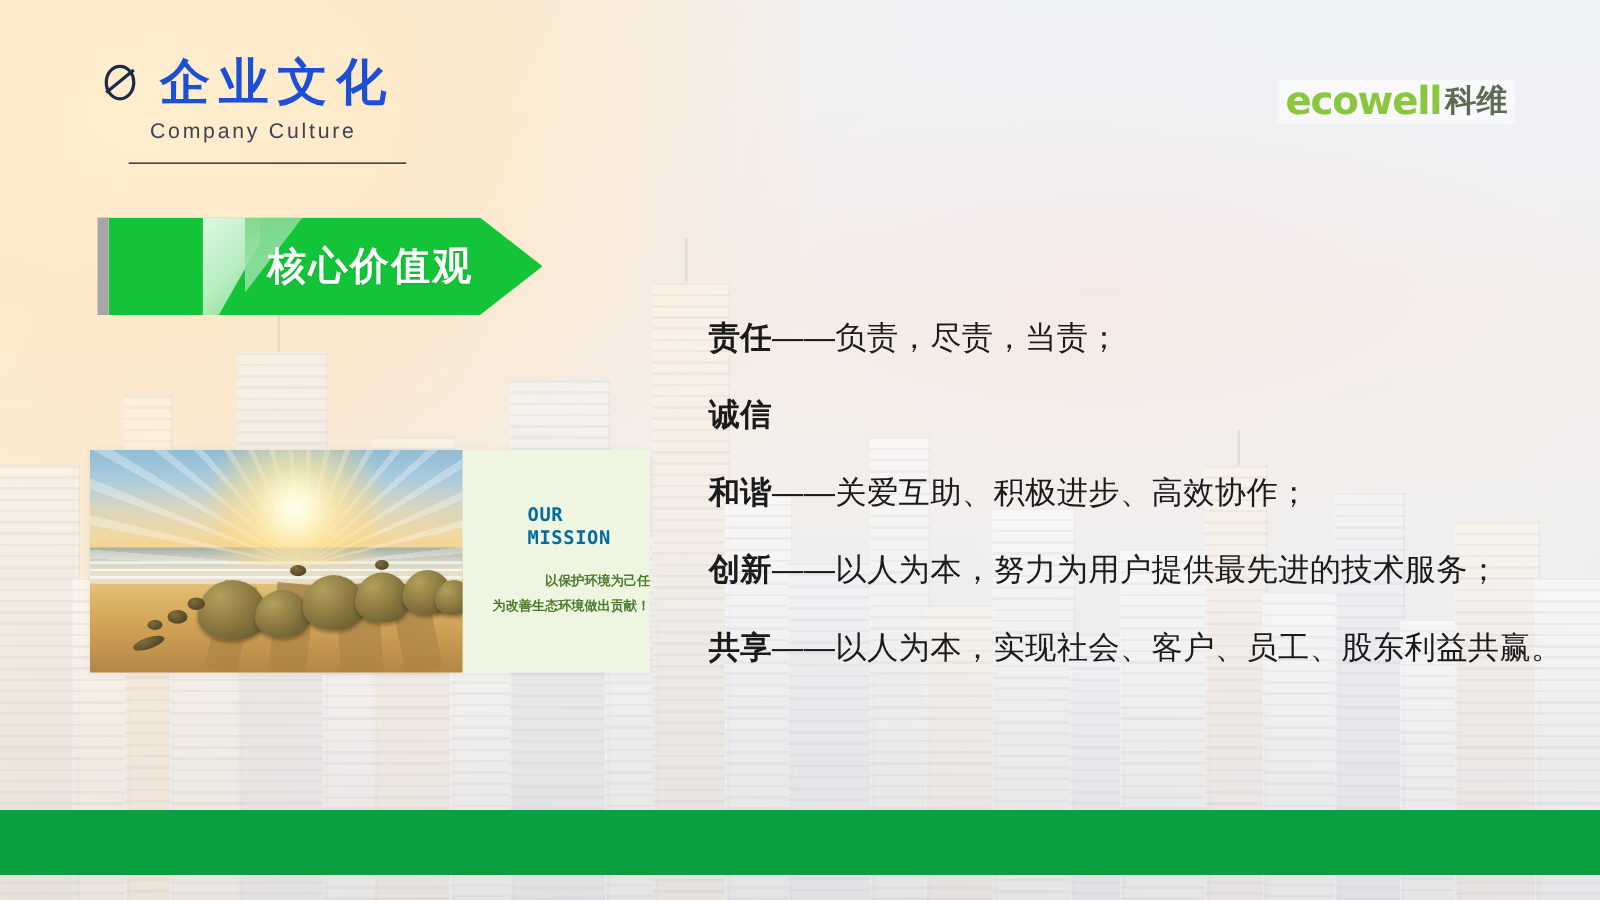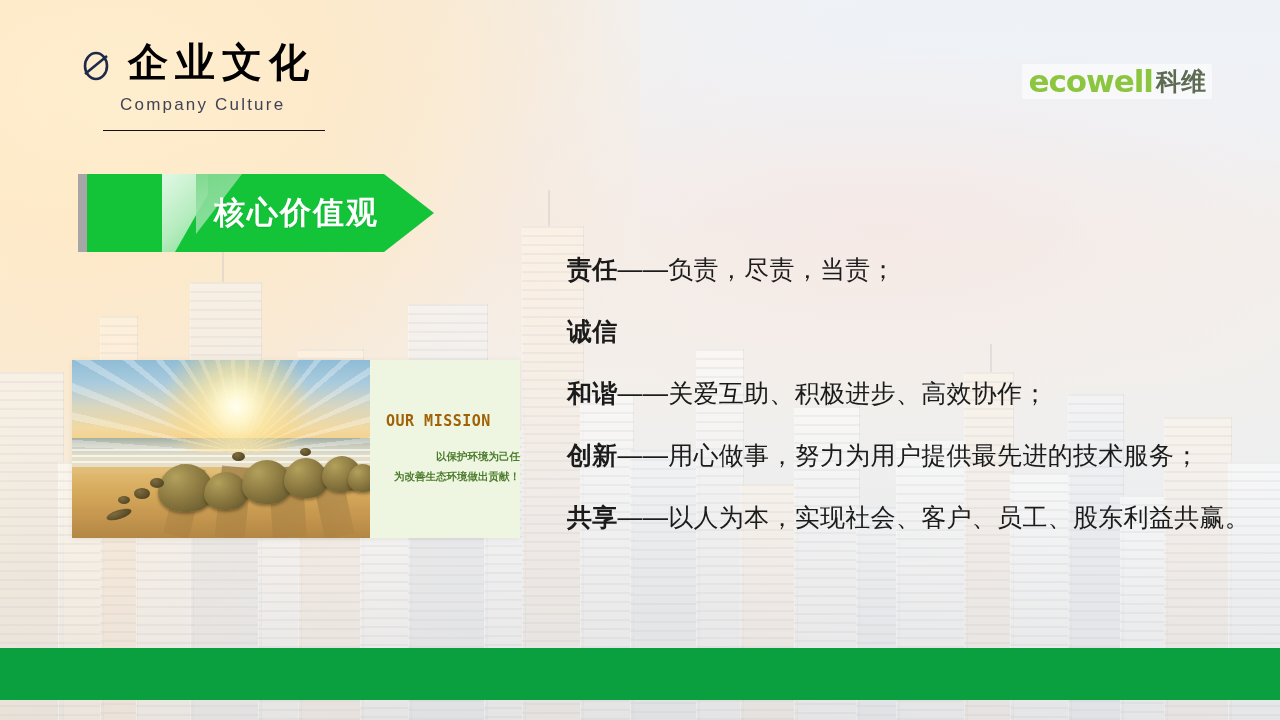--- a/index.html
+++ b/index.html
@@ -60,22 +60,22 @@
       rgba(213,216,222,0.55) 100%);}
   .bld::after{content:"";position:absolute;inset:0;
     background:repeating-linear-gradient(180deg,
       rgba(175,178,184,0.22) 0 2px, rgba(255,255,255,0) 2px 9px);}
   .spire{position:absolute;width:2px;background:rgba(190,190,196,.55);}
 
   
   .header{position:absolute;left:78px;top:46px;}
   .head-row{display:flex;align-items:center;gap:14px;}
   .slash-icon{width:36px;height:36px;flex:0 0 auto;}
-  .head-title{font-size:40px;font-weight:700;color:#000000;letter-spacing:7px;
-    line-height:1;font-family:Liberation Mono, monospace;}
+  .head-title{font-size:40px;font-weight:700;color:#1d4ed8;letter-spacing:7px;
+    line-height:1;font-family:Liberation Serif, serif;}
   .head-sub{margin-top:9px;margin-left:42px;font-size:17px;color:#3f4354;
     letter-spacing:2.2px;font-weight:500;}
   .head-rule{position:absolute;left:25px;top:84px;width:222px;height:0;
     border-top:1.5px solid #111;}
 
   
   .logo{position:absolute;right:68px;top:64px;display:flex;align-items:center;
     background:rgba(255,255,255,0.55);padding:2px 6px;border-radius:2px;}
   .logo-en{font-size:31px;font-weight:800;color:#8cc63e;letter-spacing:-1px;
     font-family:"DejaVu Sans","Liberation Sans",sans-serif;line-height:1;}
@@ -132,22 +132,22 @@
     transform-origin:top center;}
   .boulder{position:absolute;border-radius:50% 50% 46% 46%/60% 60% 40% 40%;
     background:radial-gradient(ellipse at 32% 28%,
       #b2a05c 0%, #8d7b42 45%, #5d5128 100%);
     box-shadow:0 2px 3px rgba(60,44,18,.45);}
   .pebble{position:absolute;border-radius:50%;
     background:radial-gradient(ellipse at 35% 30%, #7d6c3e, #463a1c);}
   .mission-panel{width:150px;height:178px;background:#eef6e2;
     display:flex;flex-direction:column;justify-content:center;
     padding-left:16px;box-sizing:border-box;}
-  .mission-title{font-size:15px;font-weight:800;color:#a16207;letter-spacing:.5px;
-    font-family:"DejaVu Sans Mono","Liberation Mono",monospace;margin-bottom:16px;}
+  .mission-title{font-size:15px;font-weight:800;color:#0369a1;letter-spacing:.5px;
+    font-family:"DejaVu Sans Mono","Liberation Mono",monospace;margin-bottom:16px;margin-left:36px;}
   .mission-line{font-size:10.5px;color:#4a7a2a;line-height:1.95;font-weight:600;text-align:right;}
 
   
   .values{position:absolute;left:567px;top:238px;}
   .value-line{height:62px;display:flex;align-items:center;
     font-size:25px;color:#1b1b1b;white-space:nowrap;letter-spacing:.3px;}
   .value-term{font-weight:700;}
   .value-desc{font-weight:400;}
 
   
@@ -257,21 +257,21 @@
     </div>
     <div class="value-line">
       <span class="value-term">诚信</span>
     </div>
     <div class="value-line">
       <span class="value-term">和谐</span>
       <span class="value-desc">——关爱互助、积极进步、高效协作；</span>
     </div>
     <div class="value-line">
       <span class="value-term">创新</span>
-      <span class="value-desc">——用心做事，努力为用户提供最先进的技术服务；</span>
+      <span class="value-desc">——以人为本，努力为用户提供最先进的技术服务；</span>
     </div>
     <div class="value-line">
       <span class="value-term">共享</span>
       <span class="value-desc">——以人为本，实现社会、客户、员工、股东利益共赢。</span>
     </div>
   </div>
 
   <div class="footer"></div>
 
 </div>

